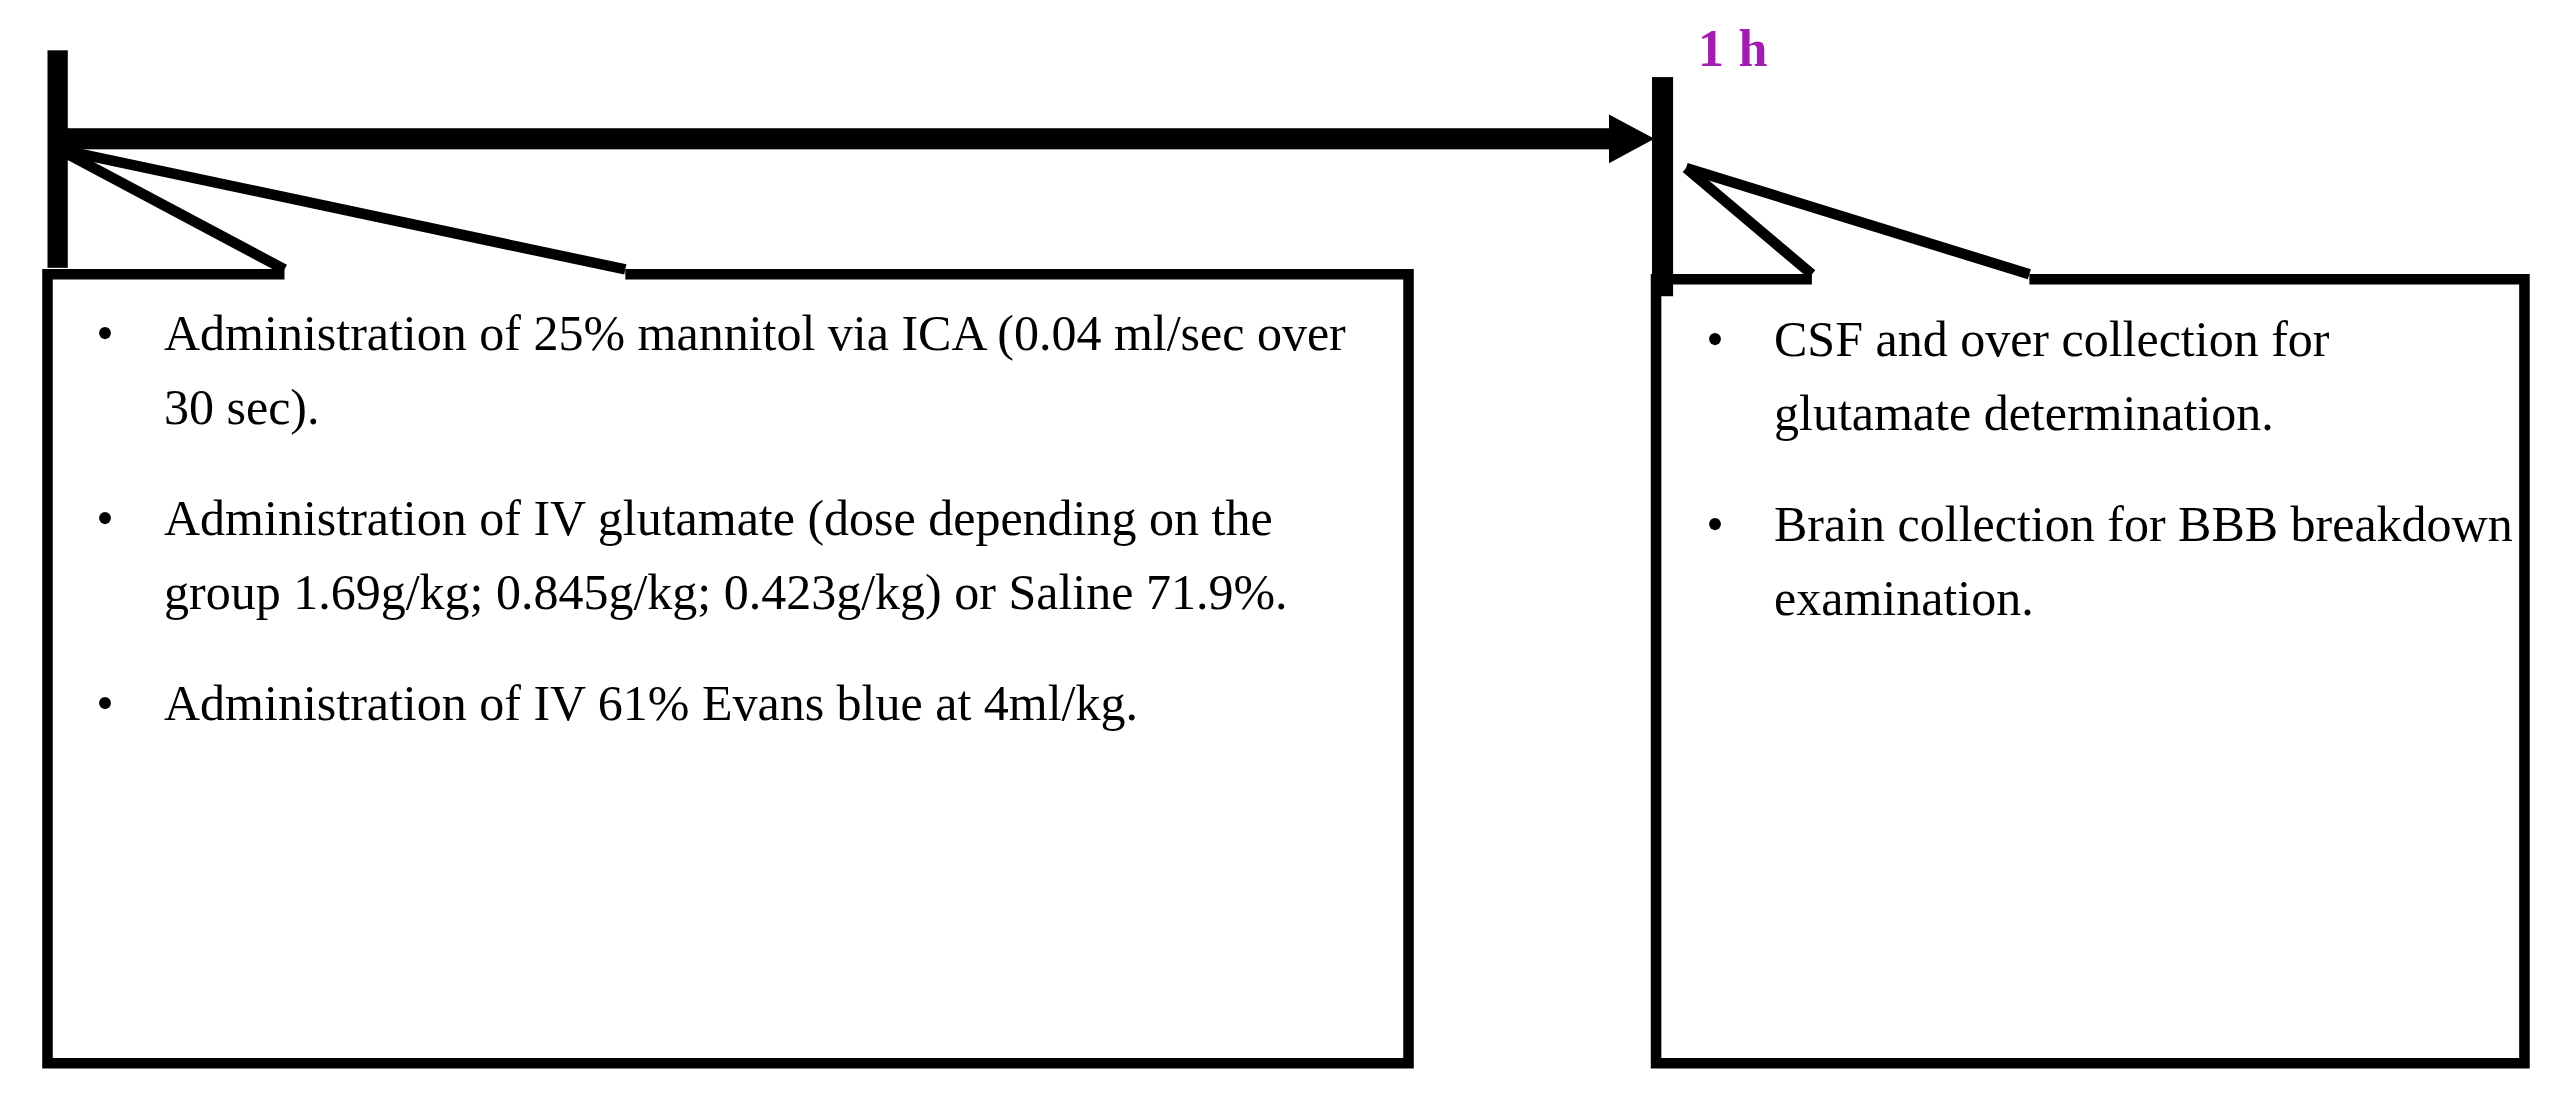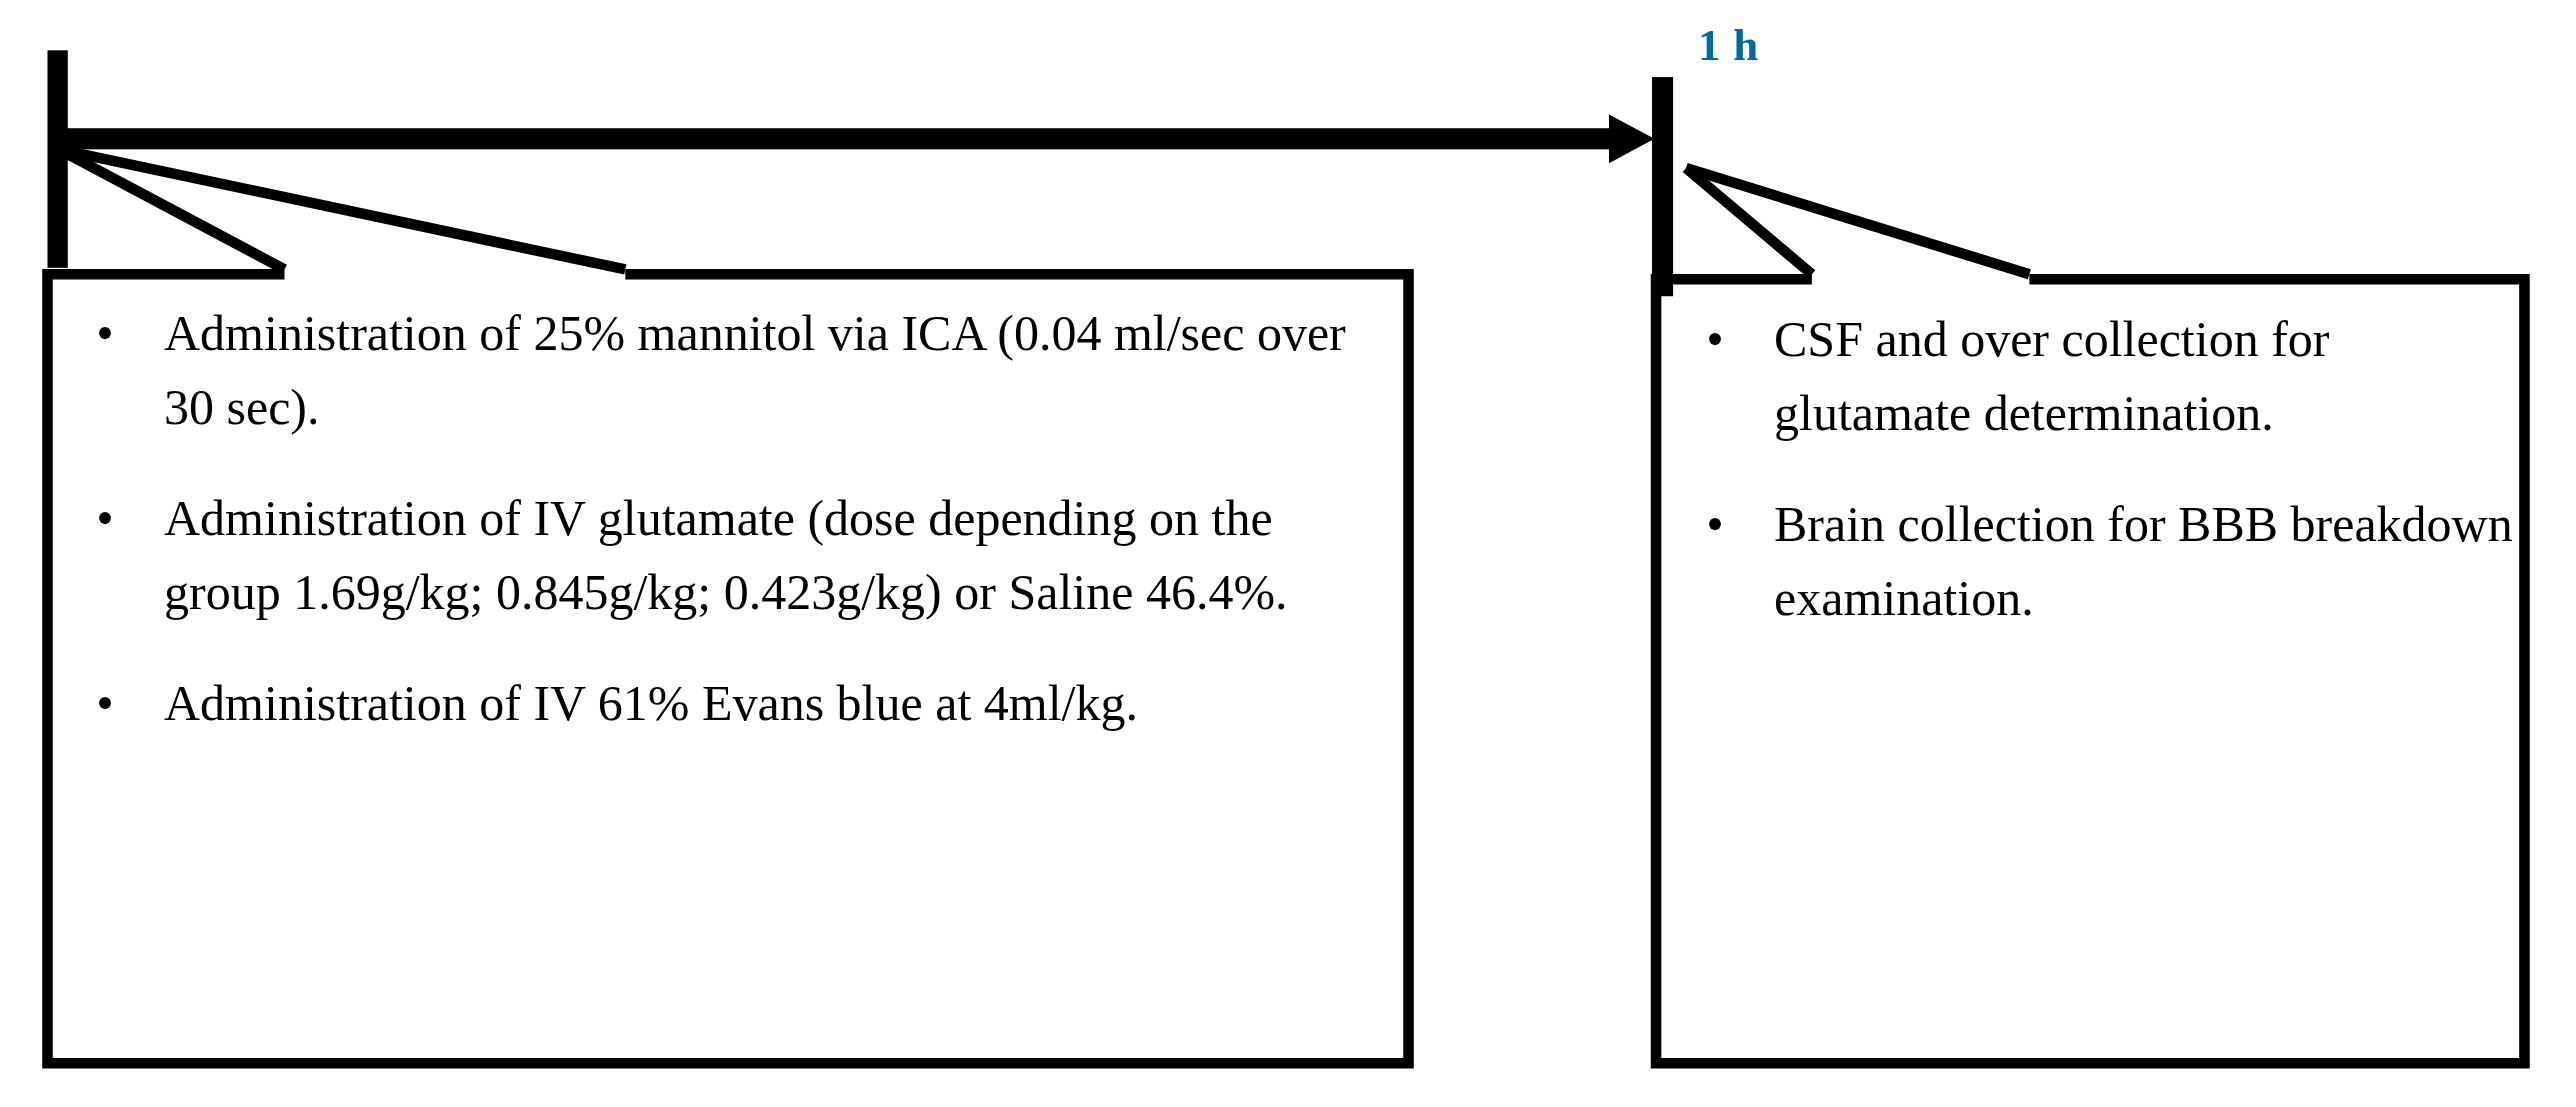--- a/index.html
+++ b/index.html
@@ -21,23 +21,23 @@
     left: 0;
     top: 0;
     width: 2576px;
     height: 1107px;
     pointer-events: none;
   }
   .tick-label {
     position: absolute;
     font-family: "Liberation Serif", "DejaVu Serif", serif;
     font-weight: bold;
-    font-size: 45px;
+    font-size: 52px;
     line-height: 1;
-    color: #0369a1;
+    color: #a21caf;
     white-space: nowrap;
     letter-spacing: 0.8px;
   }
   .bullet-list {
     position: absolute;
     list-style: none;
     margin: 0;
     padding: 0;
   }
   .bullet-item {
@@ -106,21 +106,21 @@
 
   <div class="tick-label" style="left:1698px; top:23px;">1 h</div>
 
   <ul class="bullet-list" id="left-list">
     <li class="bullet-item">
       <span class="bullet-dot">•</span>
       <span class="bullet-text">Administration of 25% mannitol via ICA (0.04 ml/sec over 30 sec).</span>
     </li>
     <li class="bullet-item">
       <span class="bullet-dot">•</span>
-      <span class="bullet-text">Administration of IV glutamate (dose depending on the group 1.69g/kg; 0.845g/kg; 0.423g/kg) or Saline 46.4%.</span>
+      <span class="bullet-text">Administration of IV glutamate (dose depending on the group 1.69g/kg; 0.845g/kg; 0.423g/kg) or Saline 71.9%.</span>
     </li>
     <li class="bullet-item">
       <span class="bullet-dot">•</span>
       <span class="bullet-text">Administration of IV 61% Evans blue at 4ml/kg.</span>
     </li>
   </ul>
 
   <ul class="bullet-list" id="right-list">
     <li class="bullet-item">
       <span class="bullet-dot">•</span>

